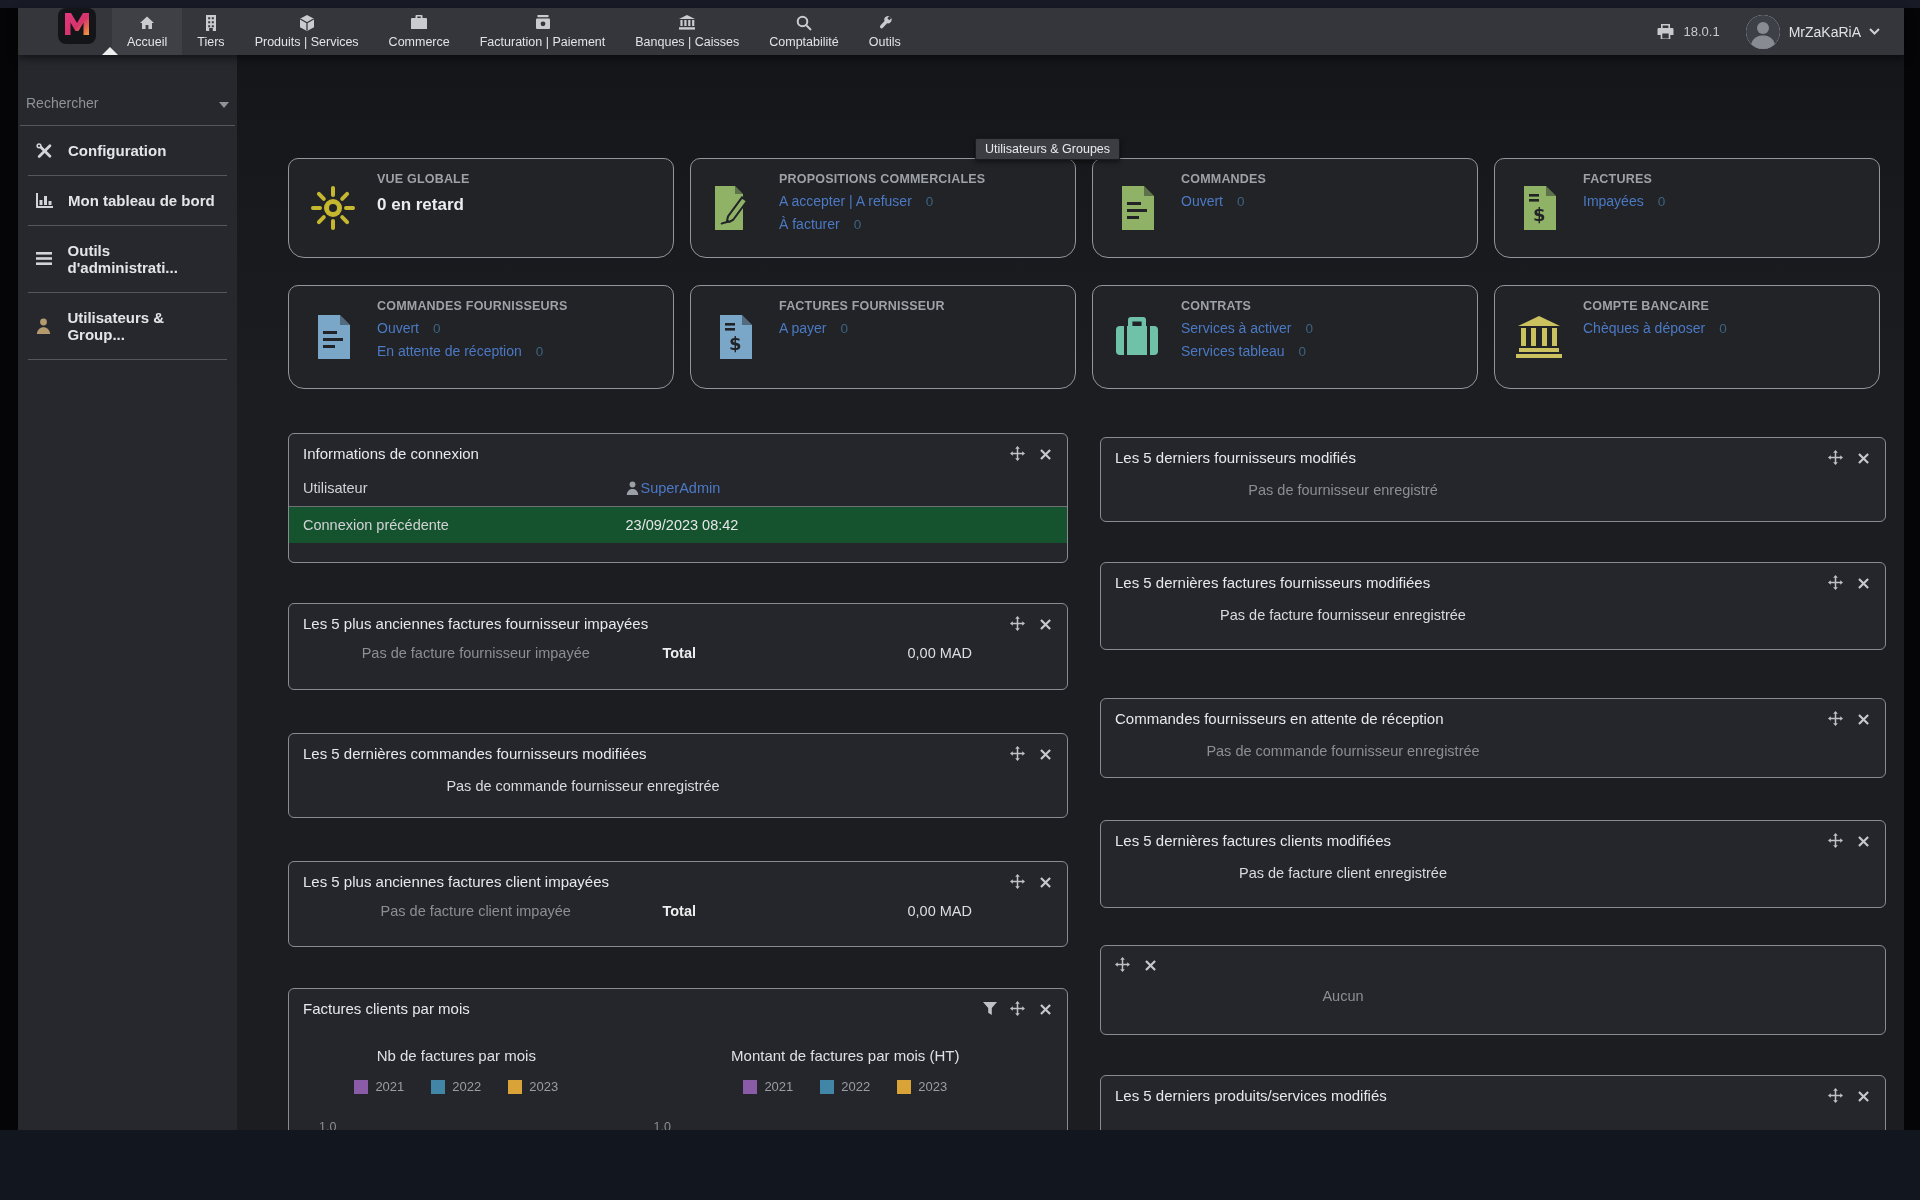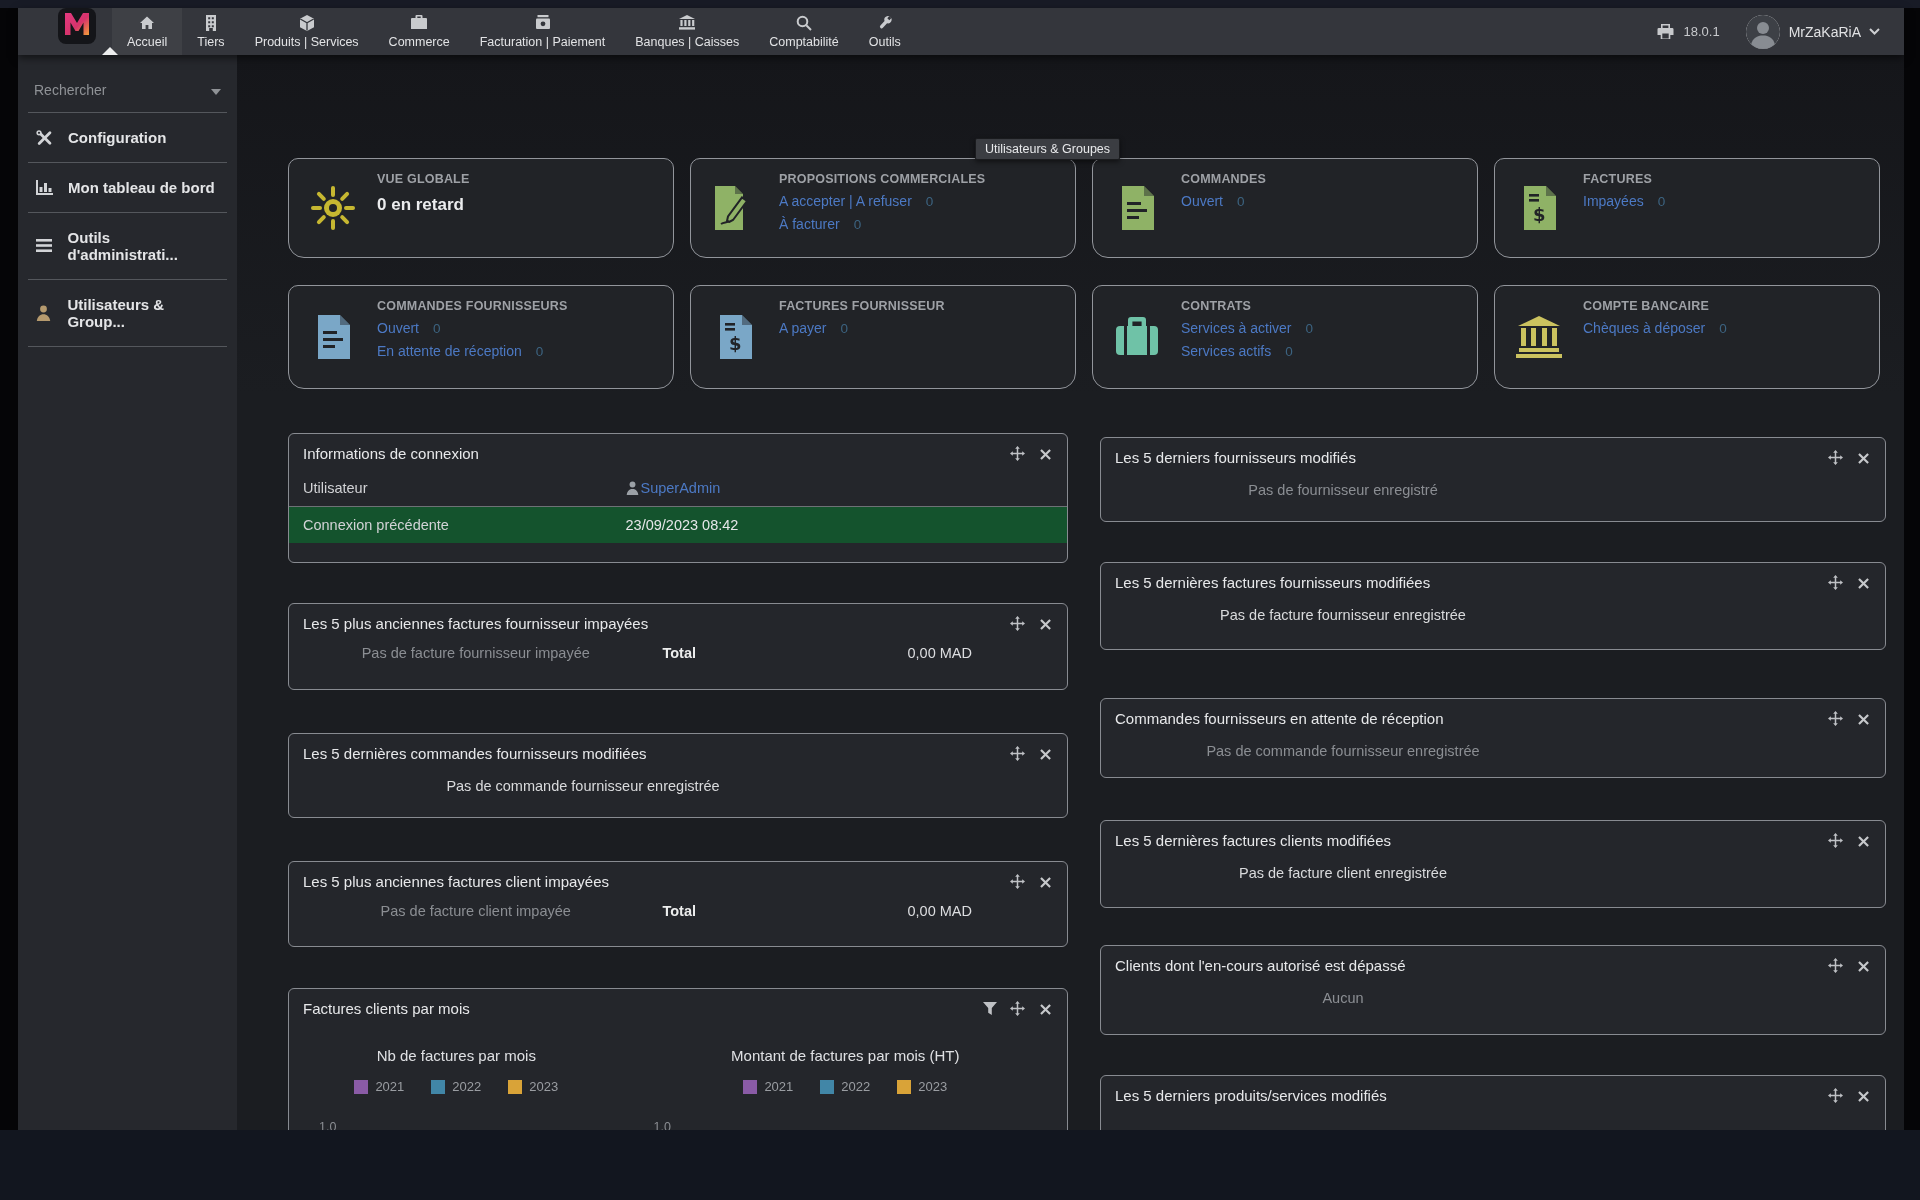--- a/index.html
+++ b/index.html
@@ -25,22 +25,22 @@
   .nav-right { margin-left:auto; display:flex; align-items:center; padding-right:24px; color:#cdcfd2; }
   .print-ic { display:flex; margin-right:9px; cursor:pointer; }
   .version { font-size:13px; color:#c7c9cc; margin-right:26px; }
   .avatar { width:34px; height:34px; border-radius:50%; overflow:hidden; margin-right:9px; flex:0 0 34px;
             box-shadow:0 0 0 2px #b9bbbe inset; cursor:pointer; }
   .username { font-size:14px; color:#e0e1e3; margin-right:8px; cursor:pointer; }
   .chev { display:flex; cursor:pointer; }
 
   
   .sidebar { position:absolute; left:18px; top:55px; width:219px; height:1075px; background:#26282d; z-index:2; }
-  .search { display:flex; align-items:center; justify-content:space-between; margin:0 10px;
-            padding:27px 6px 14px 6px; border-bottom:1px solid #54575c; color:#8f9296; font-size:14px; cursor:pointer; }
+  .search { display:flex; align-items:center; justify-content:space-between; margin:0 2px;
+            padding:40px 6px 14px 6px; border-bottom:1px solid #54575c; color:#8f9296; font-size:14px; cursor:pointer; }
   .side-item { display:flex; align-items:center; gap:14px; margin:0 10px; padding:16px 6px;
                border-bottom:1px solid #54575c; font-weight:bold; font-size:15px; color:#e4e5e7; cursor:pointer; }
   .side-ic { width:20px; display:flex; justify-content:center; color:#d2d4d7; }
   .side-ic.user { color:#b59a6e; }
 
   
   .main { position:absolute; left:237px; top:55px; width:1667px; height:1075px;
           background:linear-gradient(#15161a 0px, #1b1d21 340px); overflow:hidden; }
 
   .tooltip { position:absolute; left:738px; top:83px; background:#3b3d42; border:1px solid #1a1b1e;
@@ -407,21 +407,21 @@
             <rect x="33" y="9" width="3" height="29" fill="#212327"></rect>
           </svg>
         </div>
       <div class="card-body">
         <div class="card-title">CONTRATS</div>
         <div class="card-line">
             <a class="clink">Services à activer</a>
             <span class="ccount">0</span>
           </div>
         <div class="card-line">
-            <a class="clink">Services actifs</a>
+            <a class="clink">Services tableau</a>
             <span class="ccount">0</span>
           </div>
       </div>
     </section>
 
     <section class="card r2" style="left:1257px; top:230px;">
       <div class="card-icon">
           <svg width="46" height="42" viewBox="0 0 46 42" fill="#cbc25f">
             <path d="M23 0l21 10H2z"></path>
             <rect x="5" y="12" width="5" height="18"></rect>
@@ -618,21 +618,20 @@
               <path d="M8 0l2.5 3H8.8v4.2H13V5.5L16 8l-3 2.5V8.8H8.8V13h1.7L8 16l-2.5-3h1.7V8.8H3v1.7L0 8l3-2.5v1.7h4.2V3H5.5z"></path>
             </svg>
           </span>
         <span class="w-close">×</span>
       </div>
       <div class="w-empty rgt bright">Pas de facture client enregistrée</div>
     </section>
 
     <section class="widget" style="left:863px; top:890px; width:786px; height:90px;">
       <div class="w-head">
-        <span class="w-title">Clients dont l'en-cours autorisé est dépassé</span>
         <span class="w-ic">
             <svg width="15" height="15" viewBox="0 0 16 16" fill="currentColor">
               <path d="M8 0l2.5 3H8.8v4.2H13V5.5L16 8l-3 2.5V8.8H8.8V13h1.7L8 16l-2.5-3h1.7V8.8H3v1.7L0 8l3-2.5v1.7h4.2V3H5.5z"></path>
             </svg>
           </span>
         <span class="w-close">×</span>
       </div>
       <div class="w-empty rgt muted">Aucun</div>
     </section>
 

